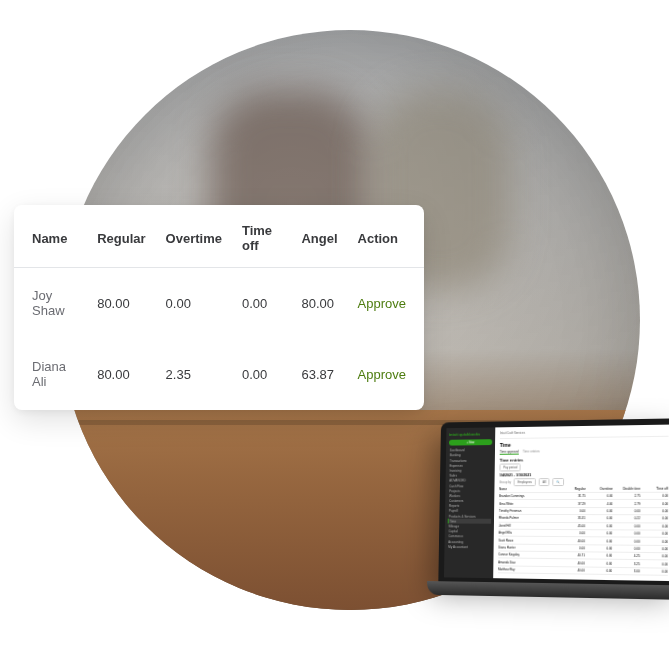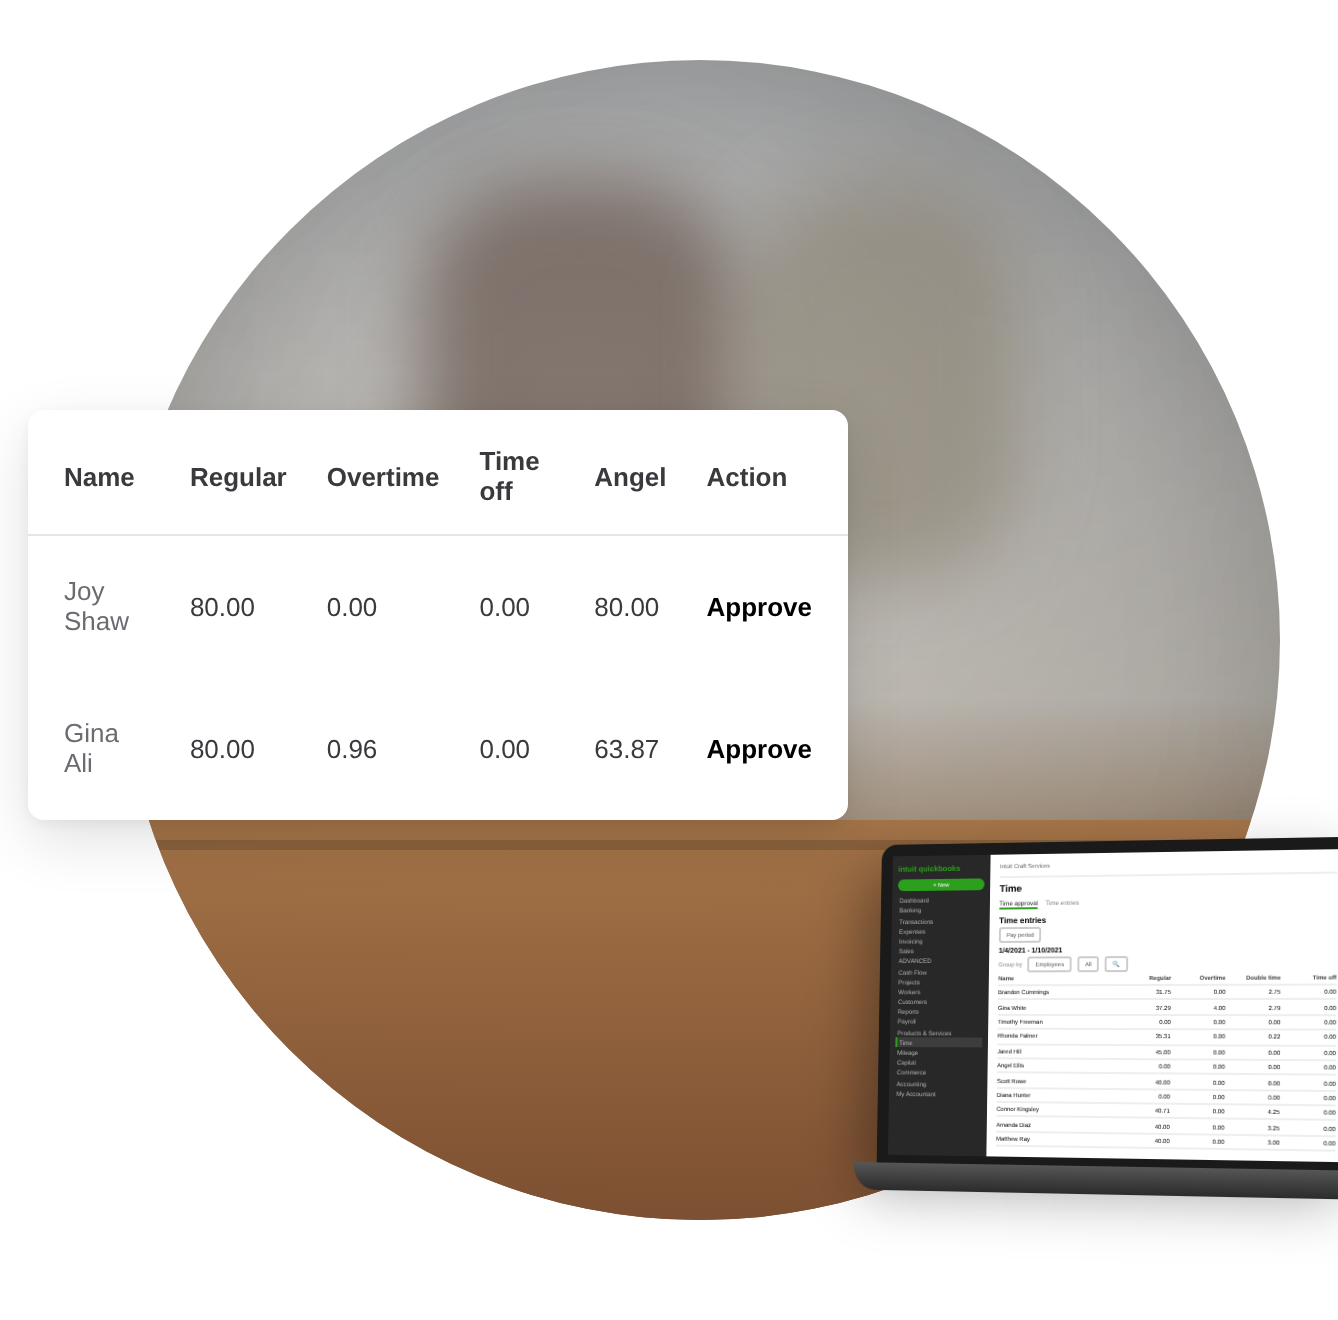--- a/index.html
+++ b/index.html
@@ -94,22 +94,22 @@
     .card th:last-child { padding-right: 6px; }
     .card td {
       font-size: 13px;
       color: #393a3d;
       padding: 20px 10px 20px 10px;
       border-bottom: 1px solid transparent;
     }
     .card td:first-child { padding-left: 18px; color: #6b6c72; }
     .card td:last-child { padding-right: 18px; }
     .approve-link {
-      color: #000000;
-      font-weight: 700;
+      color: #4d7c0f;
+      font-weight: 400;
       cursor: pointer;
     }
 
     
     .laptop {
       position: absolute;
       right: -10px;
       bottom: 75px;
       width: 245px;
       height: 165px;
@@ -268,23 +268,23 @@
     <tbody>
       <tr>
         <td>Joy Shaw</td>
         <td>80.00</td>
         <td>0.00</td>
         <td>0.00</td>
         <td>80.00</td>
         <td><span class="approve-link">Approve</span></td>
       </tr>
       <tr>
-        <td>Gina Ali</td>
+        <td>Diana Ali</td>
         <td>80.00</td>
-        <td>0.96</td>
+        <td>2.35</td>
         <td>0.00</td>
         <td>63.87</td>
         <td><span class="approve-link">Approve</span></td>
       </tr>
     </tbody>
   </table>
 </div>
 
 <div class="laptop">
   <div class="laptop-screen">

